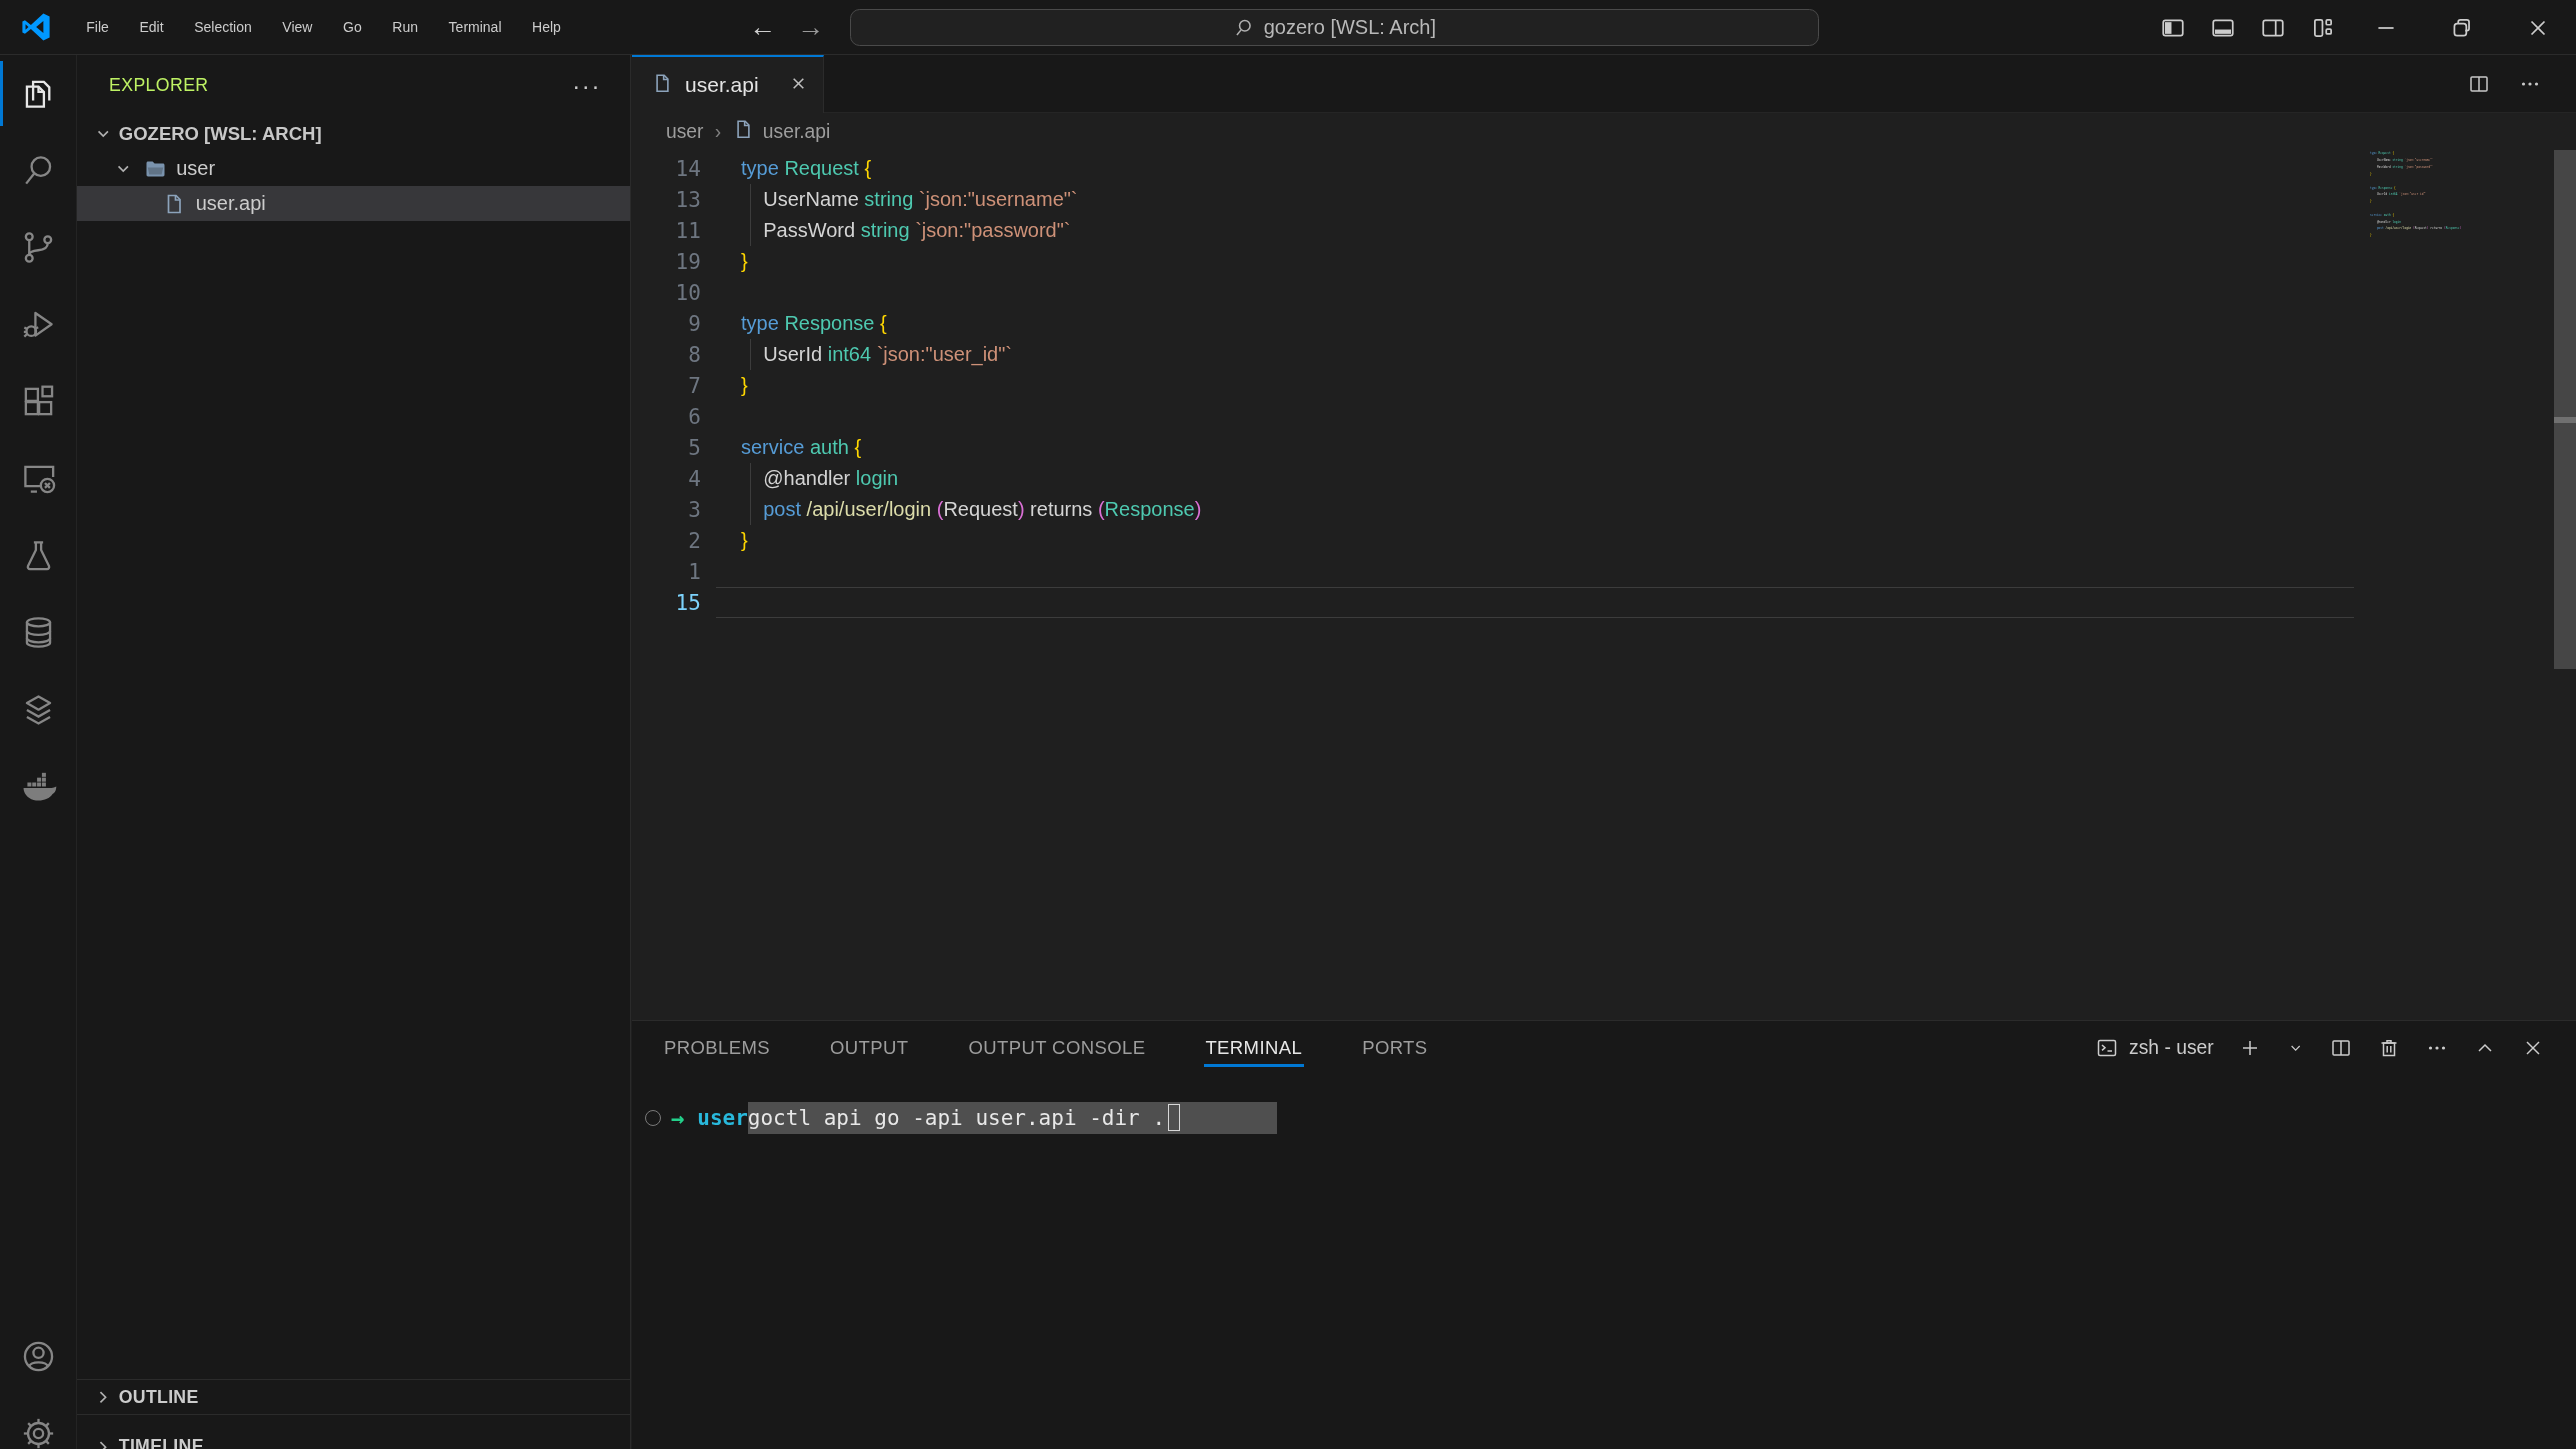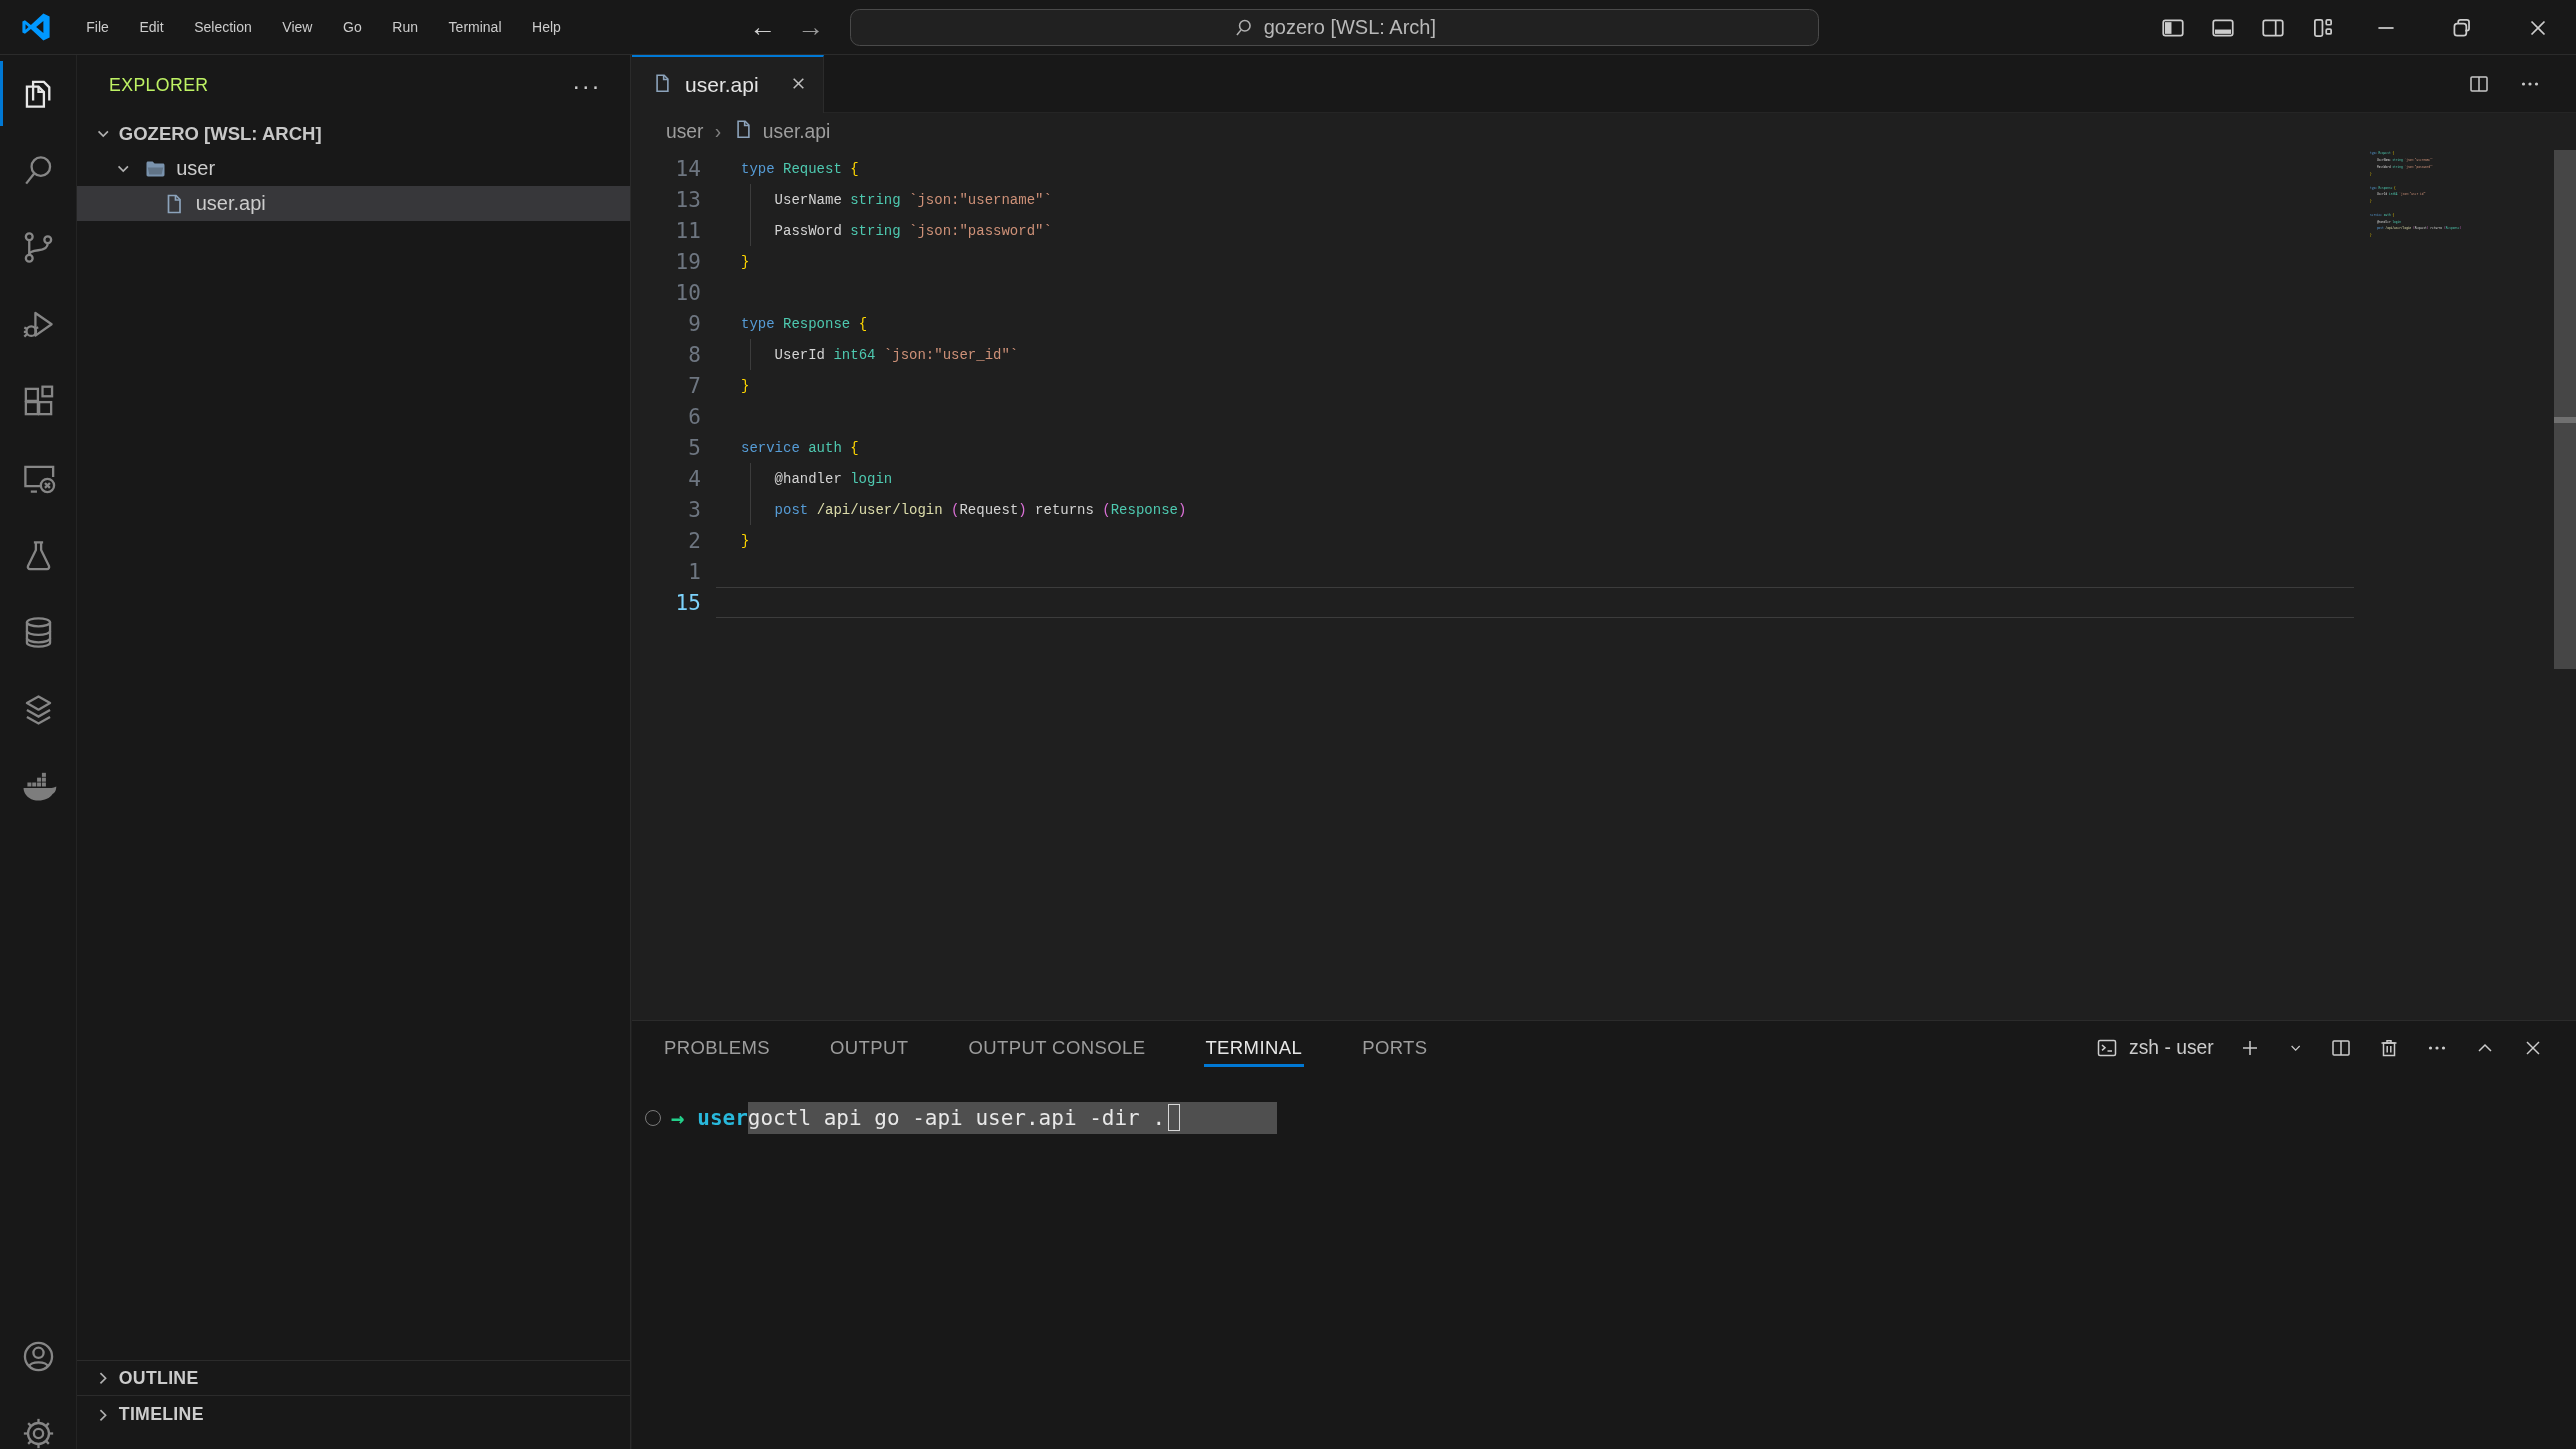--- a/index.html
+++ b/index.html
@@ -63,22 +63,22 @@
   .breadcrumb { height:37px; display:flex; align-items:center; padding-left:34px; gap:8px; font-size:19.3px; color:#9d9d9d; background:#1f1f1f; }
   .bc-sep { font-size:19.3px; color:#818181; margin:0 3.2px; }
 
   
   .code-area { position:relative; height:870px; background:#1f1f1f; overflow:hidden;
                font-family:"DejaVu Sans Mono", monospace; }
   .code-scroll { position:absolute; top:3.2px; left:0; right:217px; }
   .code-line { position:relative; height:31px; display:flex; align-items:center; }
   .ln { width:72px; text-align:right; padding-right:3.2px; color:#6e7681; font-size:21px; flex:0 0 72px; }
   .code-line.current .ln { color:#7dd3fc; }
-  .code-text { margin-left:37px; font-size:14px; color:#d4d4d4; white-space:pre;
-               font-family:Liberation Mono, monospace; }
+  .code-text { margin-left:37px; font-size:20px; color:#d4d4d4; white-space:pre;
+               font-family:Liberation Sans, sans-serif; }
   .current-box { position:absolute; left:84px; right:4.8px; top:0; bottom:0;
                  border-top:1.6px solid #3c3c3c; border-bottom:1.6px solid #3c3c3c; }
   .iguide { position:absolute; left:118px; top:0; bottom:0; width:0.8px; background:#3c3c3c; }
   .tk-kw { color:#569cd6; } .tk-ty { color:#4ec9b0; } .tk-st { color:#ce9178; }
   .tk-b1 { color:#ffd700; } .tk-b2 { color:#da70d6; } .tk-pl { color:#d4d4d4; } .tk-pa { color:#dcdcaa; }
 
   .minimap { position:absolute; top:0; right:22.5px; width:190px; height:100%; }
   .minimap-inner { position:absolute; top:0; left:6.4px; transform:scale(0.22); transform-origin:0 0;
                    font-family:"DejaVu Sans Mono", monospace; font-size:13px; line-height:31px; white-space:pre; }
   .scrollbar-v { position:absolute; top:0; right:0; width:22.5px; height:100%; }
@@ -324,21 +324,21 @@
       </div>
     <div class="sections">
       <div class="section-row">
         <span class="chev">
           <svg viewBox="0 0 24 24">
               <path d="M9 6.5l5.5 5.5L9 17.5" fill="none"></path>
             </svg>
         </span>
         <span>OUTLINE</span>
       </div>
-      <div class="section-row" style="height:54px; align-items:flex-start; padding-top:8px;">
+      <div class="section-row" style="height:35px; align-items:flex-start; padding-top:21px;">
         <span class="chev">
           <svg viewBox="0 0 24 24">
               <path d="M9 6.5l5.5 5.5L9 17.5" fill="none"></path>
             </svg>
         </span>
         <span>TIMELINE</span>
       </div>
     </div>
   </div>
 

